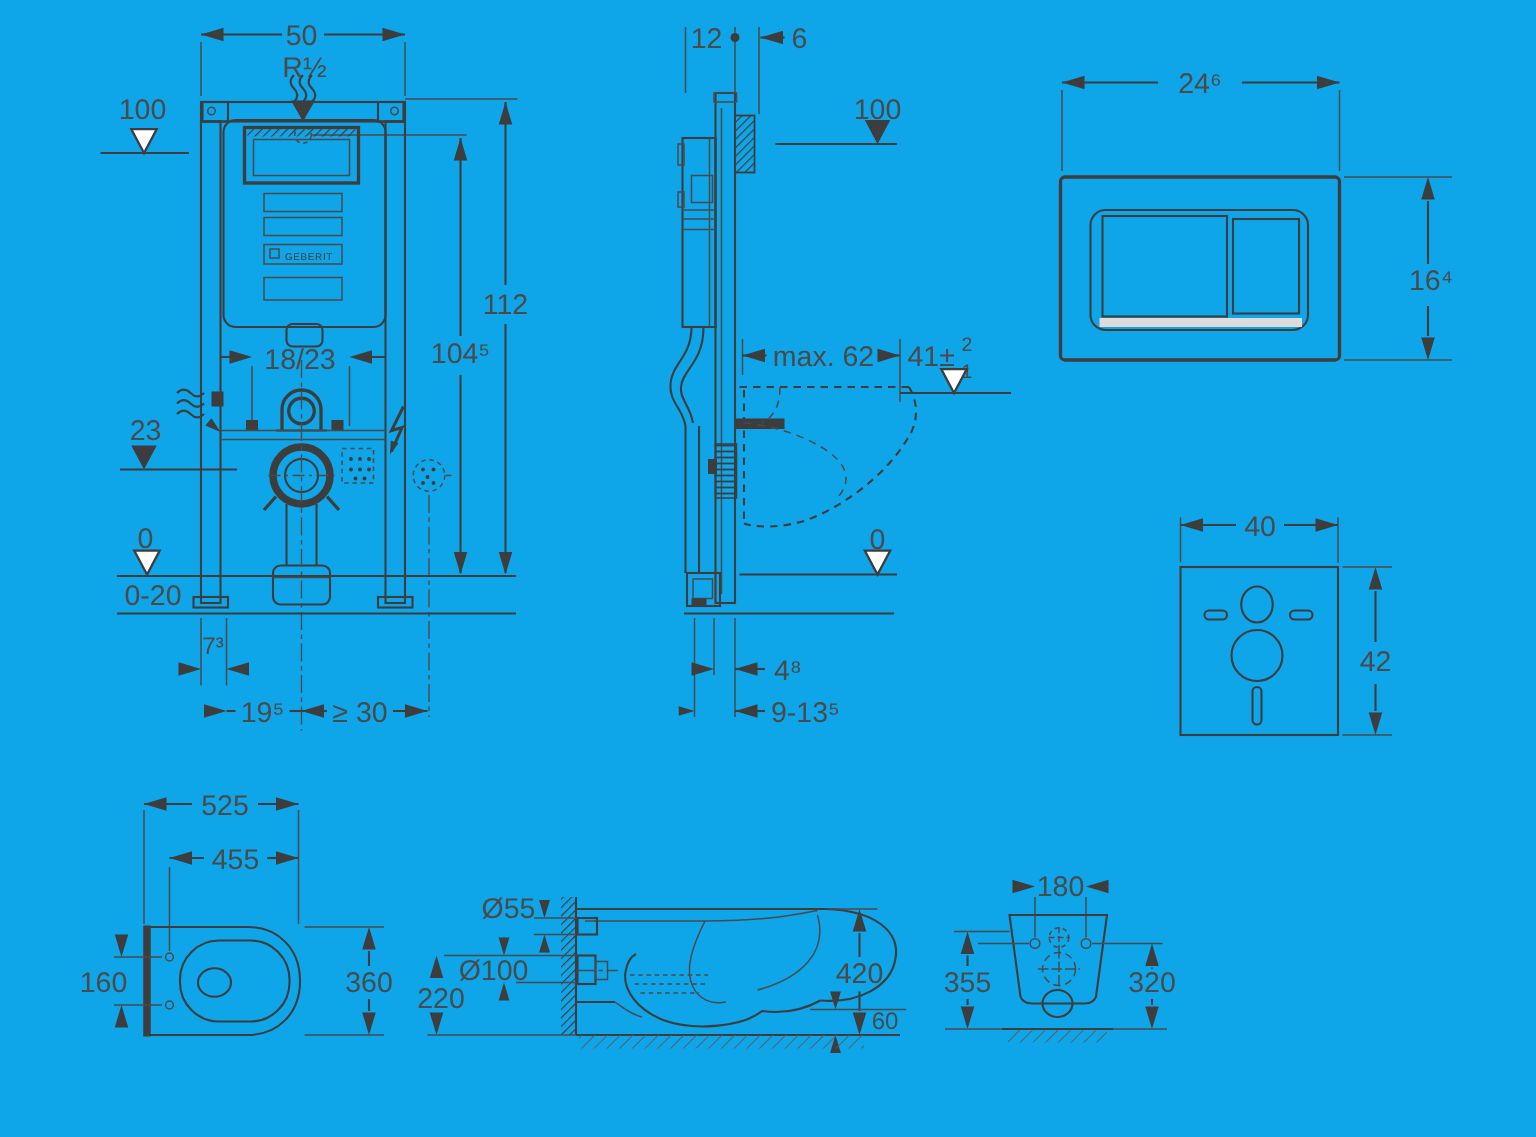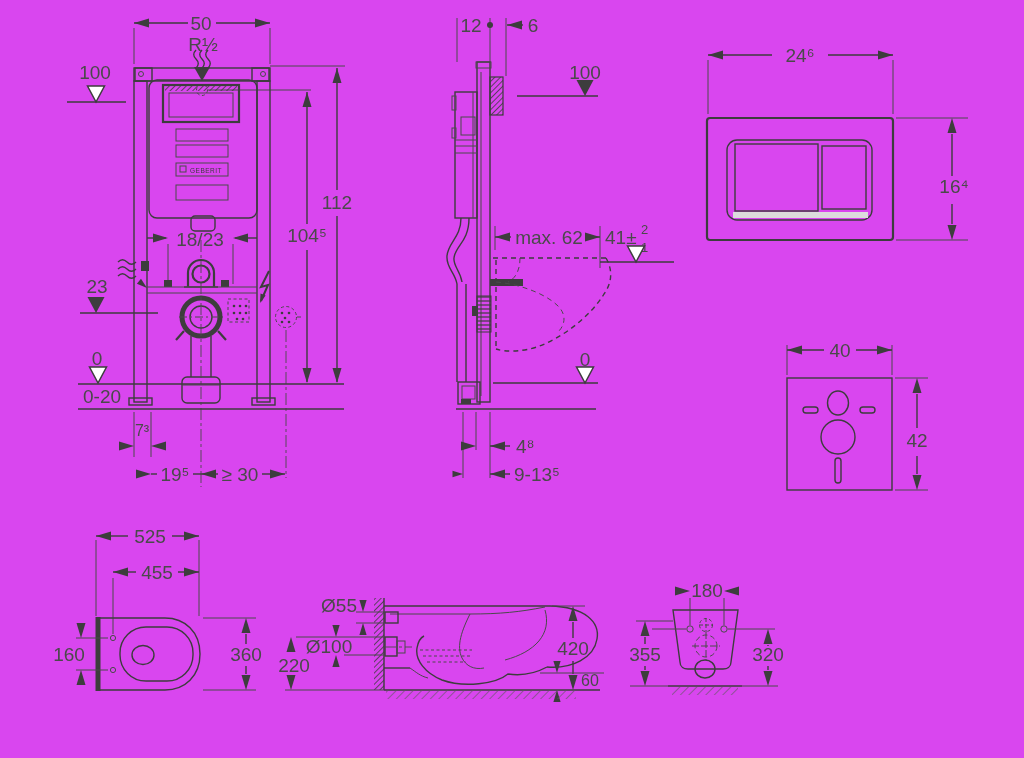--- a/index.html
+++ b/index.html
@@ -1,16 +1,16 @@
 <!DOCTYPE html>
 <html><head>
 <meta charset="utf-8">
 <style>
   html,body{margin:0;padding:0;background:#ffffff;}
-  .canvas{position:relative;width:1024px;height:758px;background:#d946ef;overflow:hidden;
+  .canvas{position:relative;width:1024px;height:758px;background:#0ea5e9;overflow:hidden;
           font-family:"Liberation Sans", sans-serif;}
   svg{position:absolute;left:0;top:0;}
   .ln{stroke:#3d3d3d;fill:none;stroke-width:1.4;}
   .thin{stroke:#4a4a4a;fill:none;stroke-width:1;}
   .thk{stroke:#3d3d3d;fill:none;stroke-width:2.2;}
   .dsh{stroke-dasharray:5 4;}
   .dsh2{stroke-dasharray:3 2.5;}
   .cl{stroke:#4a4a4a;fill:none;stroke-width:0.9;stroke-dasharray:12 3 3 3;}
   .fillD{fill:#3d3d3d;stroke:none;}
   text{fill:#4a4a4a;font-family:"Liberation Sans", sans-serif;font-size:19px;}

